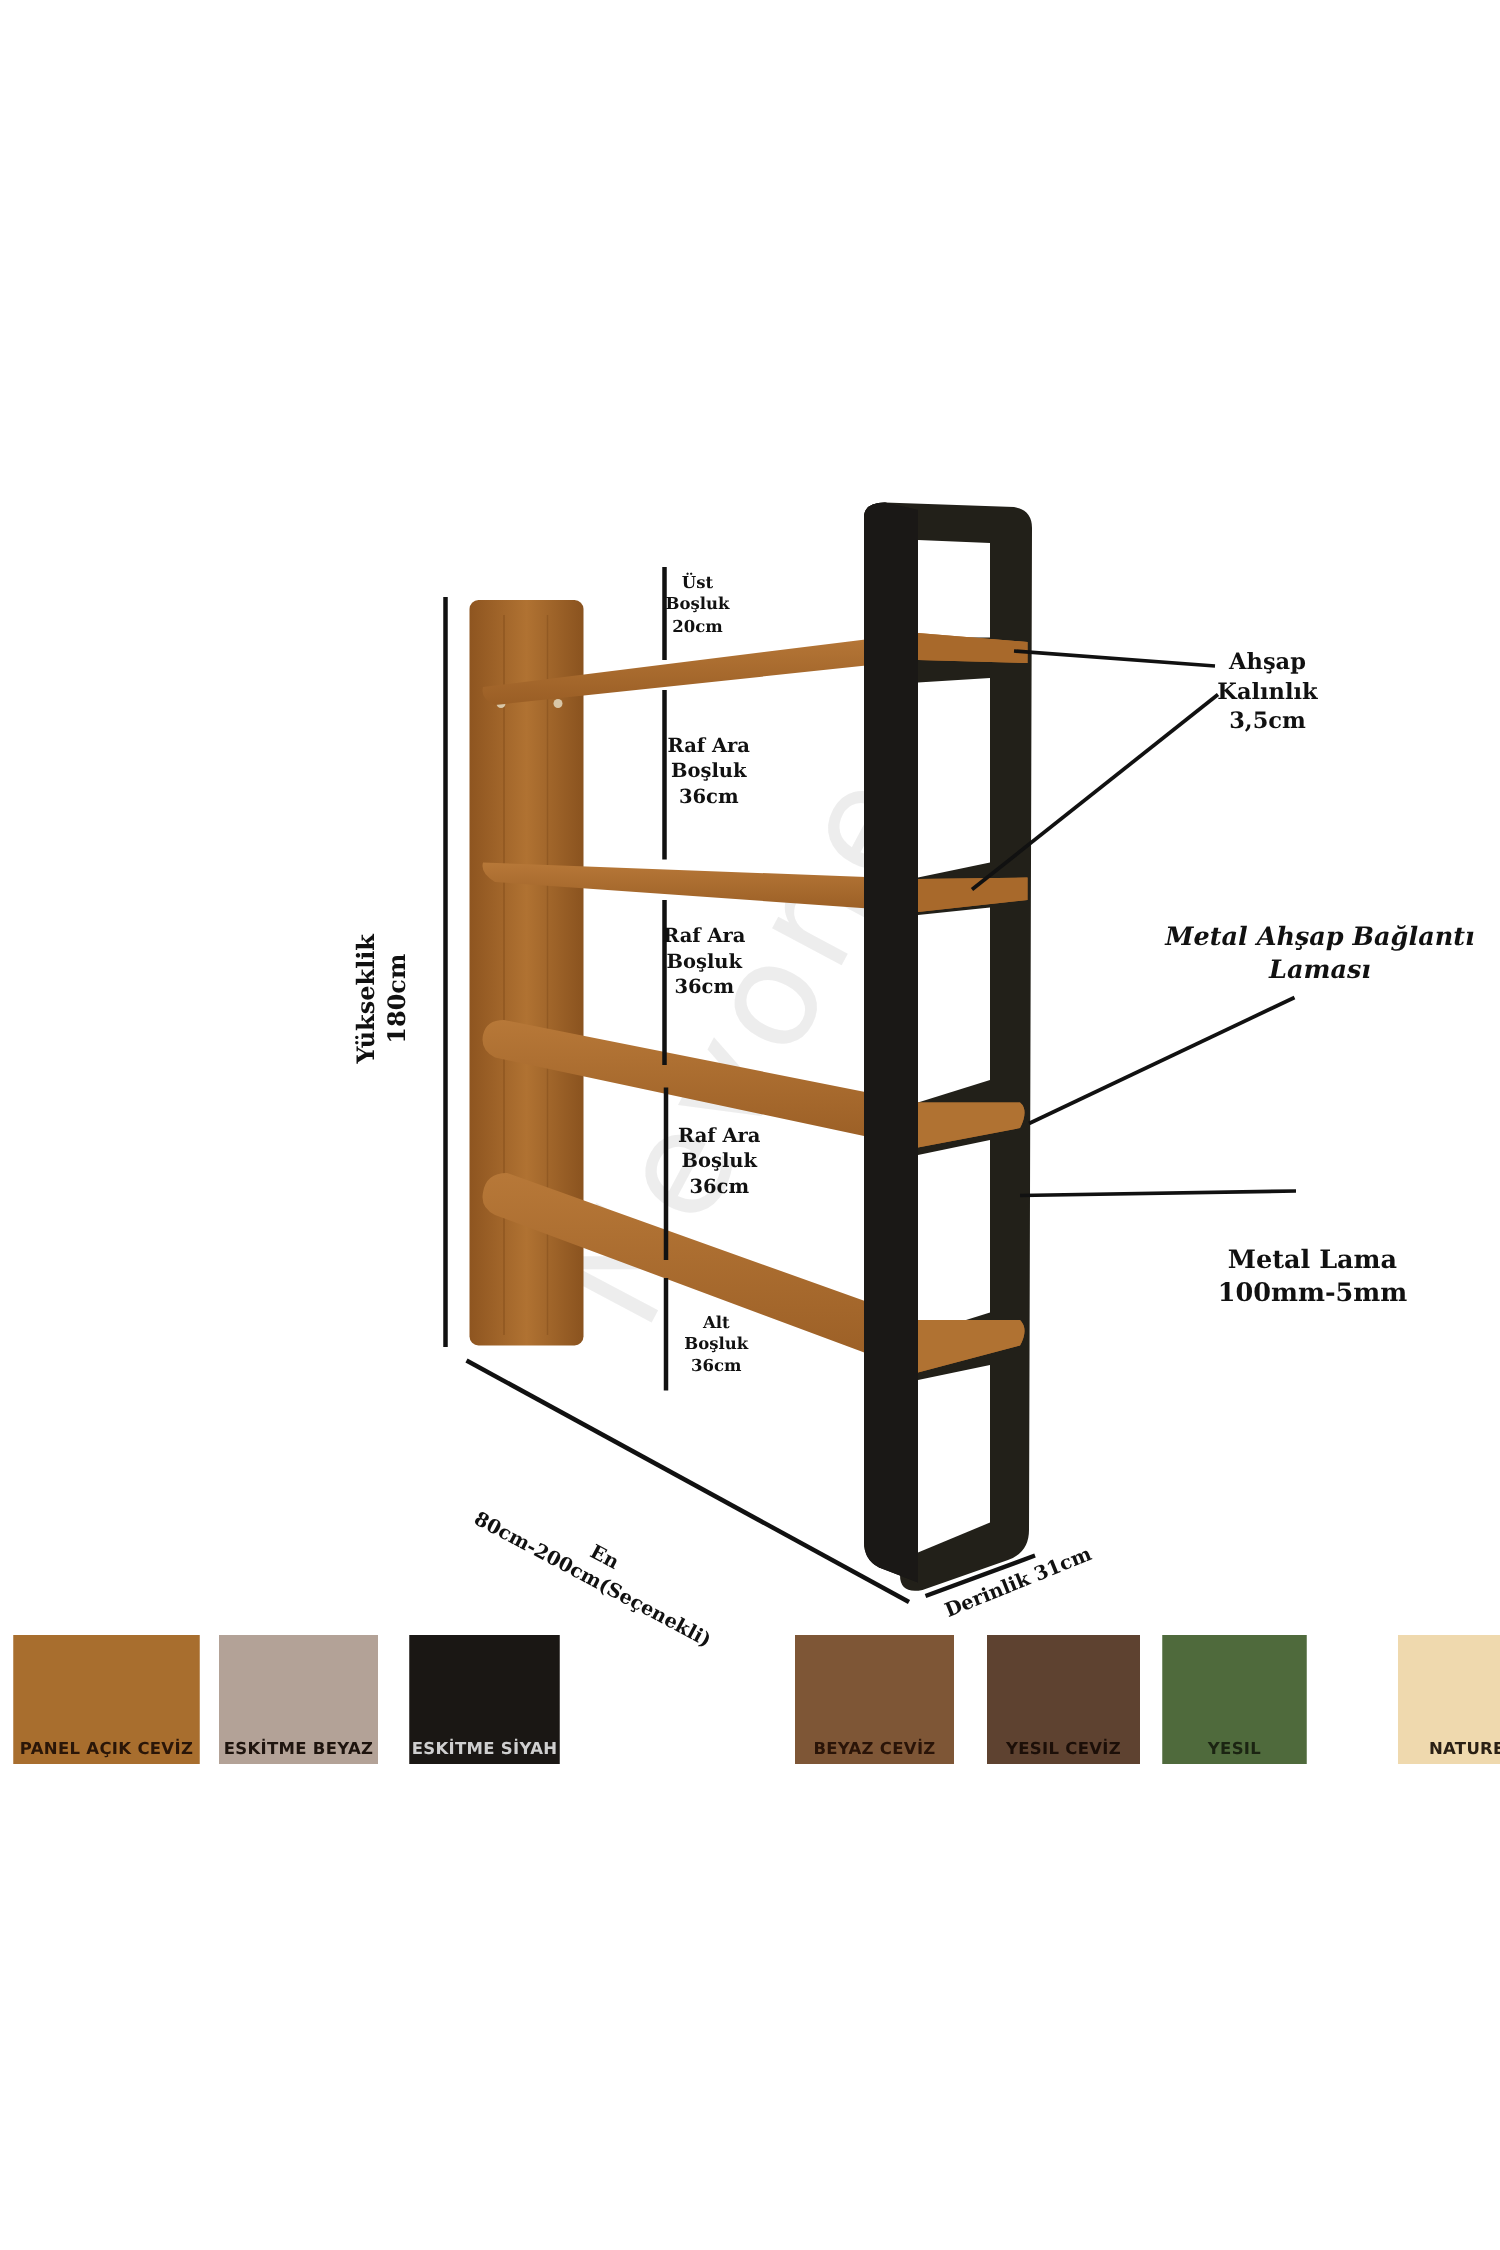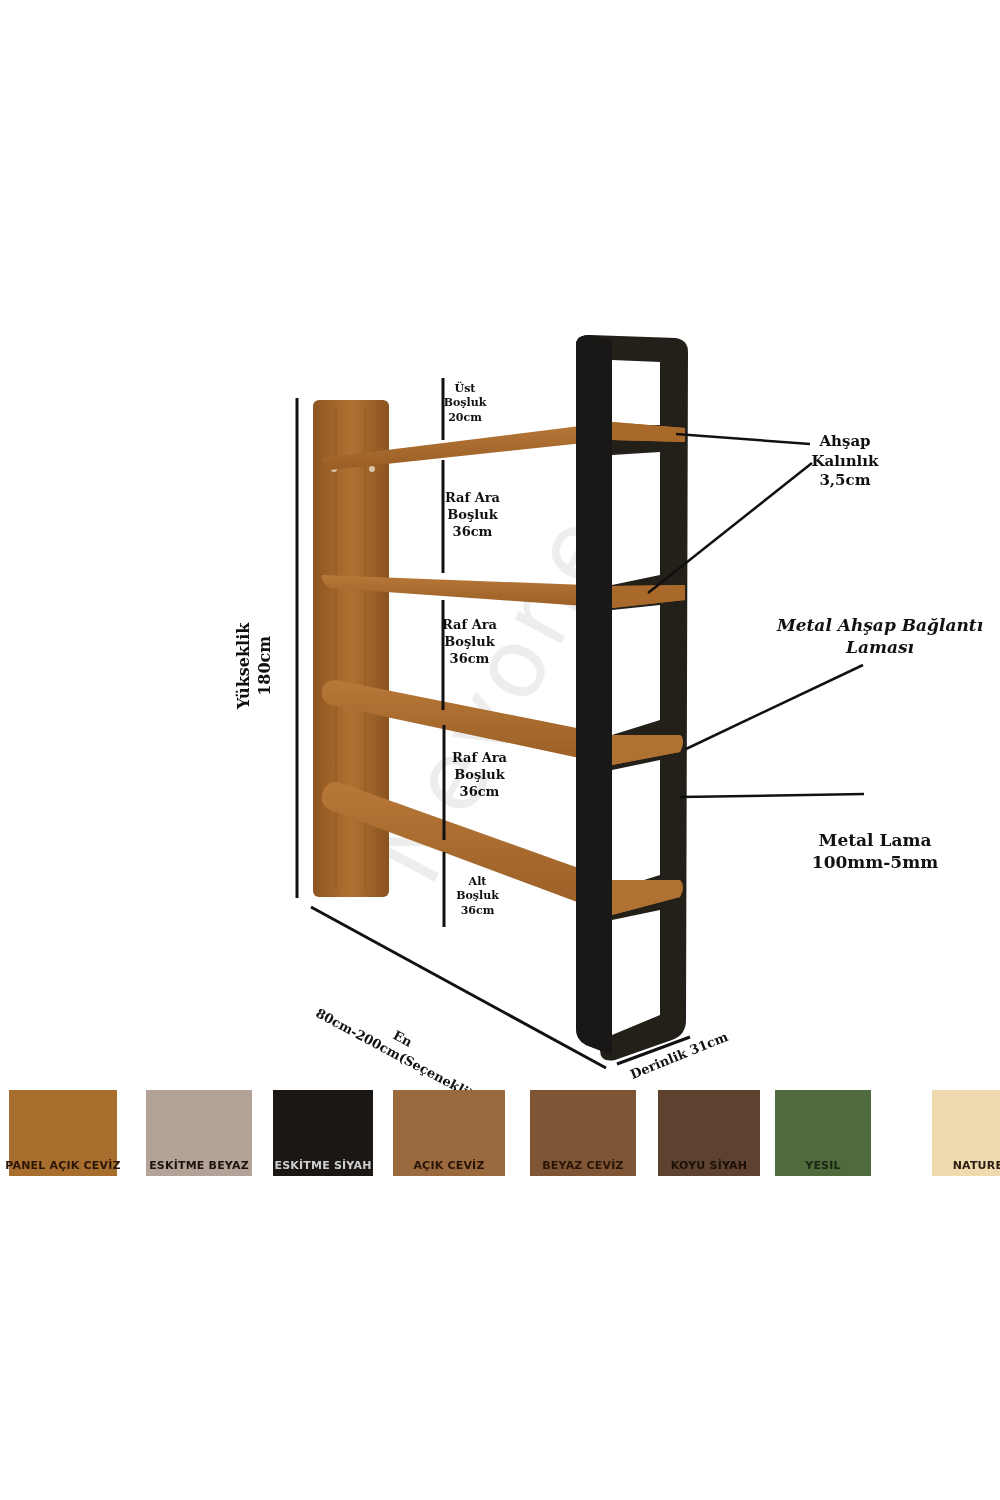--- a/index.html
+++ b/index.html
@@ -151,37 +151,34 @@
   <div class="lbl xl stack" style="left:760px; top:614px; width:240px;font-style:italic;">
     <span>Metal Ahşap Bağlantı</span>
     <span>Laması</span>
   </div>
   <div class="lbl xl stack" style="left:790px; top:805px; width:170px;margin-top:24px;">
     <span>Metal Lama</span>
     <span>100mm-5mm</span>
   </div>
 
   
-  <div class="swatch" style="left: 9px; width: 108px; background: linear-gradient(rgb(168, 110, 46) 0%, rgb(168, 110, 46) 100%) rgb(168, 110, 46);">
+  <div class="swatch" style="left: 9px; width: 124px; background: linear-gradient(rgb(168, 110, 46) 0%, rgb(168, 110, 46) 100%) rgb(168, 110, 46);">
     <span class="swatch-label" style="color: rgb(42, 22, 8);">PANEL AÇIK CEVİZ</span>
   </div>
   <div class="swatch" style="left: 146px; width: 106px; background: linear-gradient(rgb(179, 162, 151) 0%, rgb(179, 162, 151) 100%) rgb(179, 162, 151);">
     <span class="swatch-label" style="color: rgb(30, 20, 14);">ESKİTME BEYAZ</span>
   </div>
   <div class="swatch" style="left: 273px; width: 100px; background: linear-gradient(rgb(26, 23, 20) 0%, rgb(26, 23, 20) 100%) rgb(26, 23, 20);">
     <span class="swatch-label" style="color: rgb(207, 207, 207);">ESKİTME SİYAH</span>
   </div>
-  <div class="swatch" style="left: 393px; width: 112px; background: linear-gradient(rgb(154, 106, 62) 0%, rgb(154, 106, 62) 100%) rgb(154, 106, 62);">
-    <span class="swatch-label" style="color: rgb(42, 20, 8);">AÇIK CEVİZ</span>
-  </div>
   <div class="swatch" style="left: 530px; width: 106px; background: linear-gradient(rgb(126, 86, 54) 0%, rgb(126, 86, 54) 100%) rgb(126, 86, 54);">
     <span class="swatch-label" style="color: rgb(42, 20, 8);">BEYAZ CEVİZ</span>
   </div>
   <div class="swatch" style="left: 658px; width: 102px; background: linear-gradient(rgb(94, 66, 48) 0%, rgb(94, 66, 48) 100%) rgb(94, 66, 48);">
-    <span class="swatch-label" style="color: rgb(28, 15, 8);">KOYU SİYAH</span>
+    <span class="swatch-label" style="color: rgb(28, 15, 8);">YESIL CEVİZ</span>
   </div>
   <div class="swatch" style="left: 775px; width: 96px; background: linear-gradient(rgb(79, 106, 60) 0%, rgb(79, 106, 60) 100%) rgb(79, 106, 60); text-align: center;">
     <span class="swatch-label" style="color: rgb(27, 36, 18);">YESIL</span>
   </div>
   <div class="swatch" style="left: 932px; width: 99px; background: linear-gradient(rgb(239, 217, 174) 0%, rgb(239, 217, 174) 100%) rgb(239, 217, 174);">
     <span class="swatch-label" style="color: rgb(42, 32, 20);">NATUREL</span>
   </div>
 </div>
 
 </body></html>

